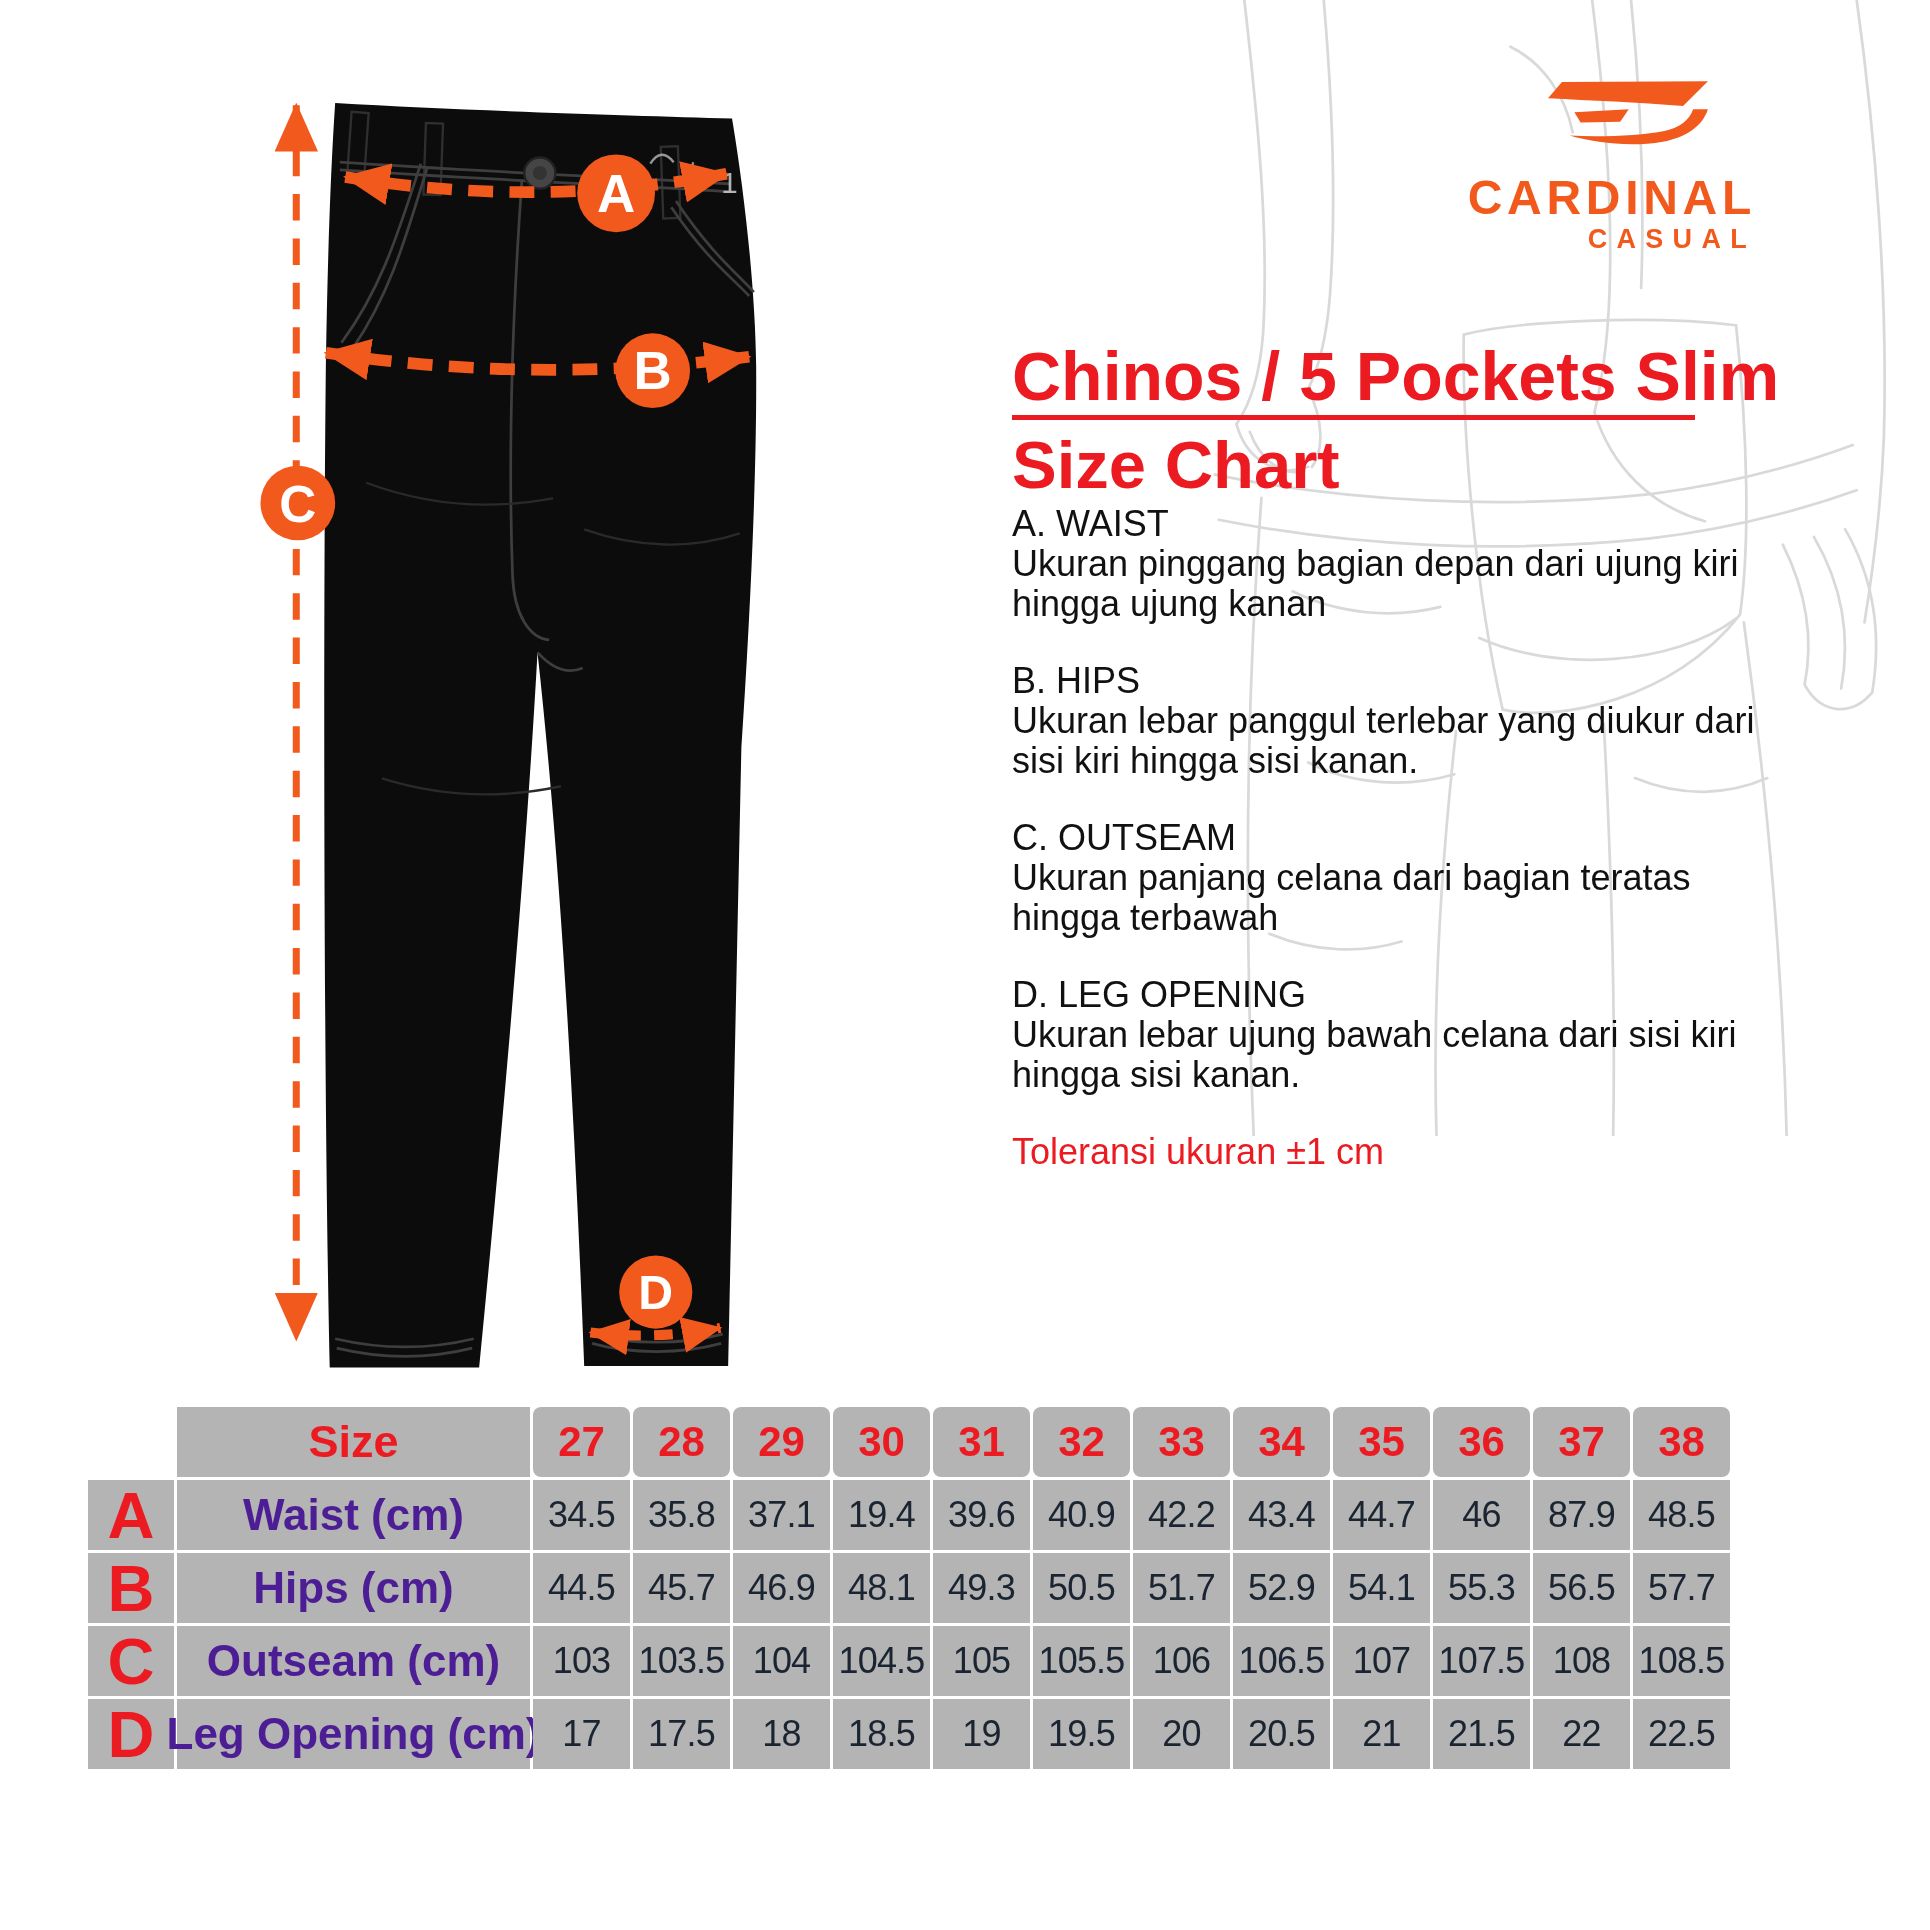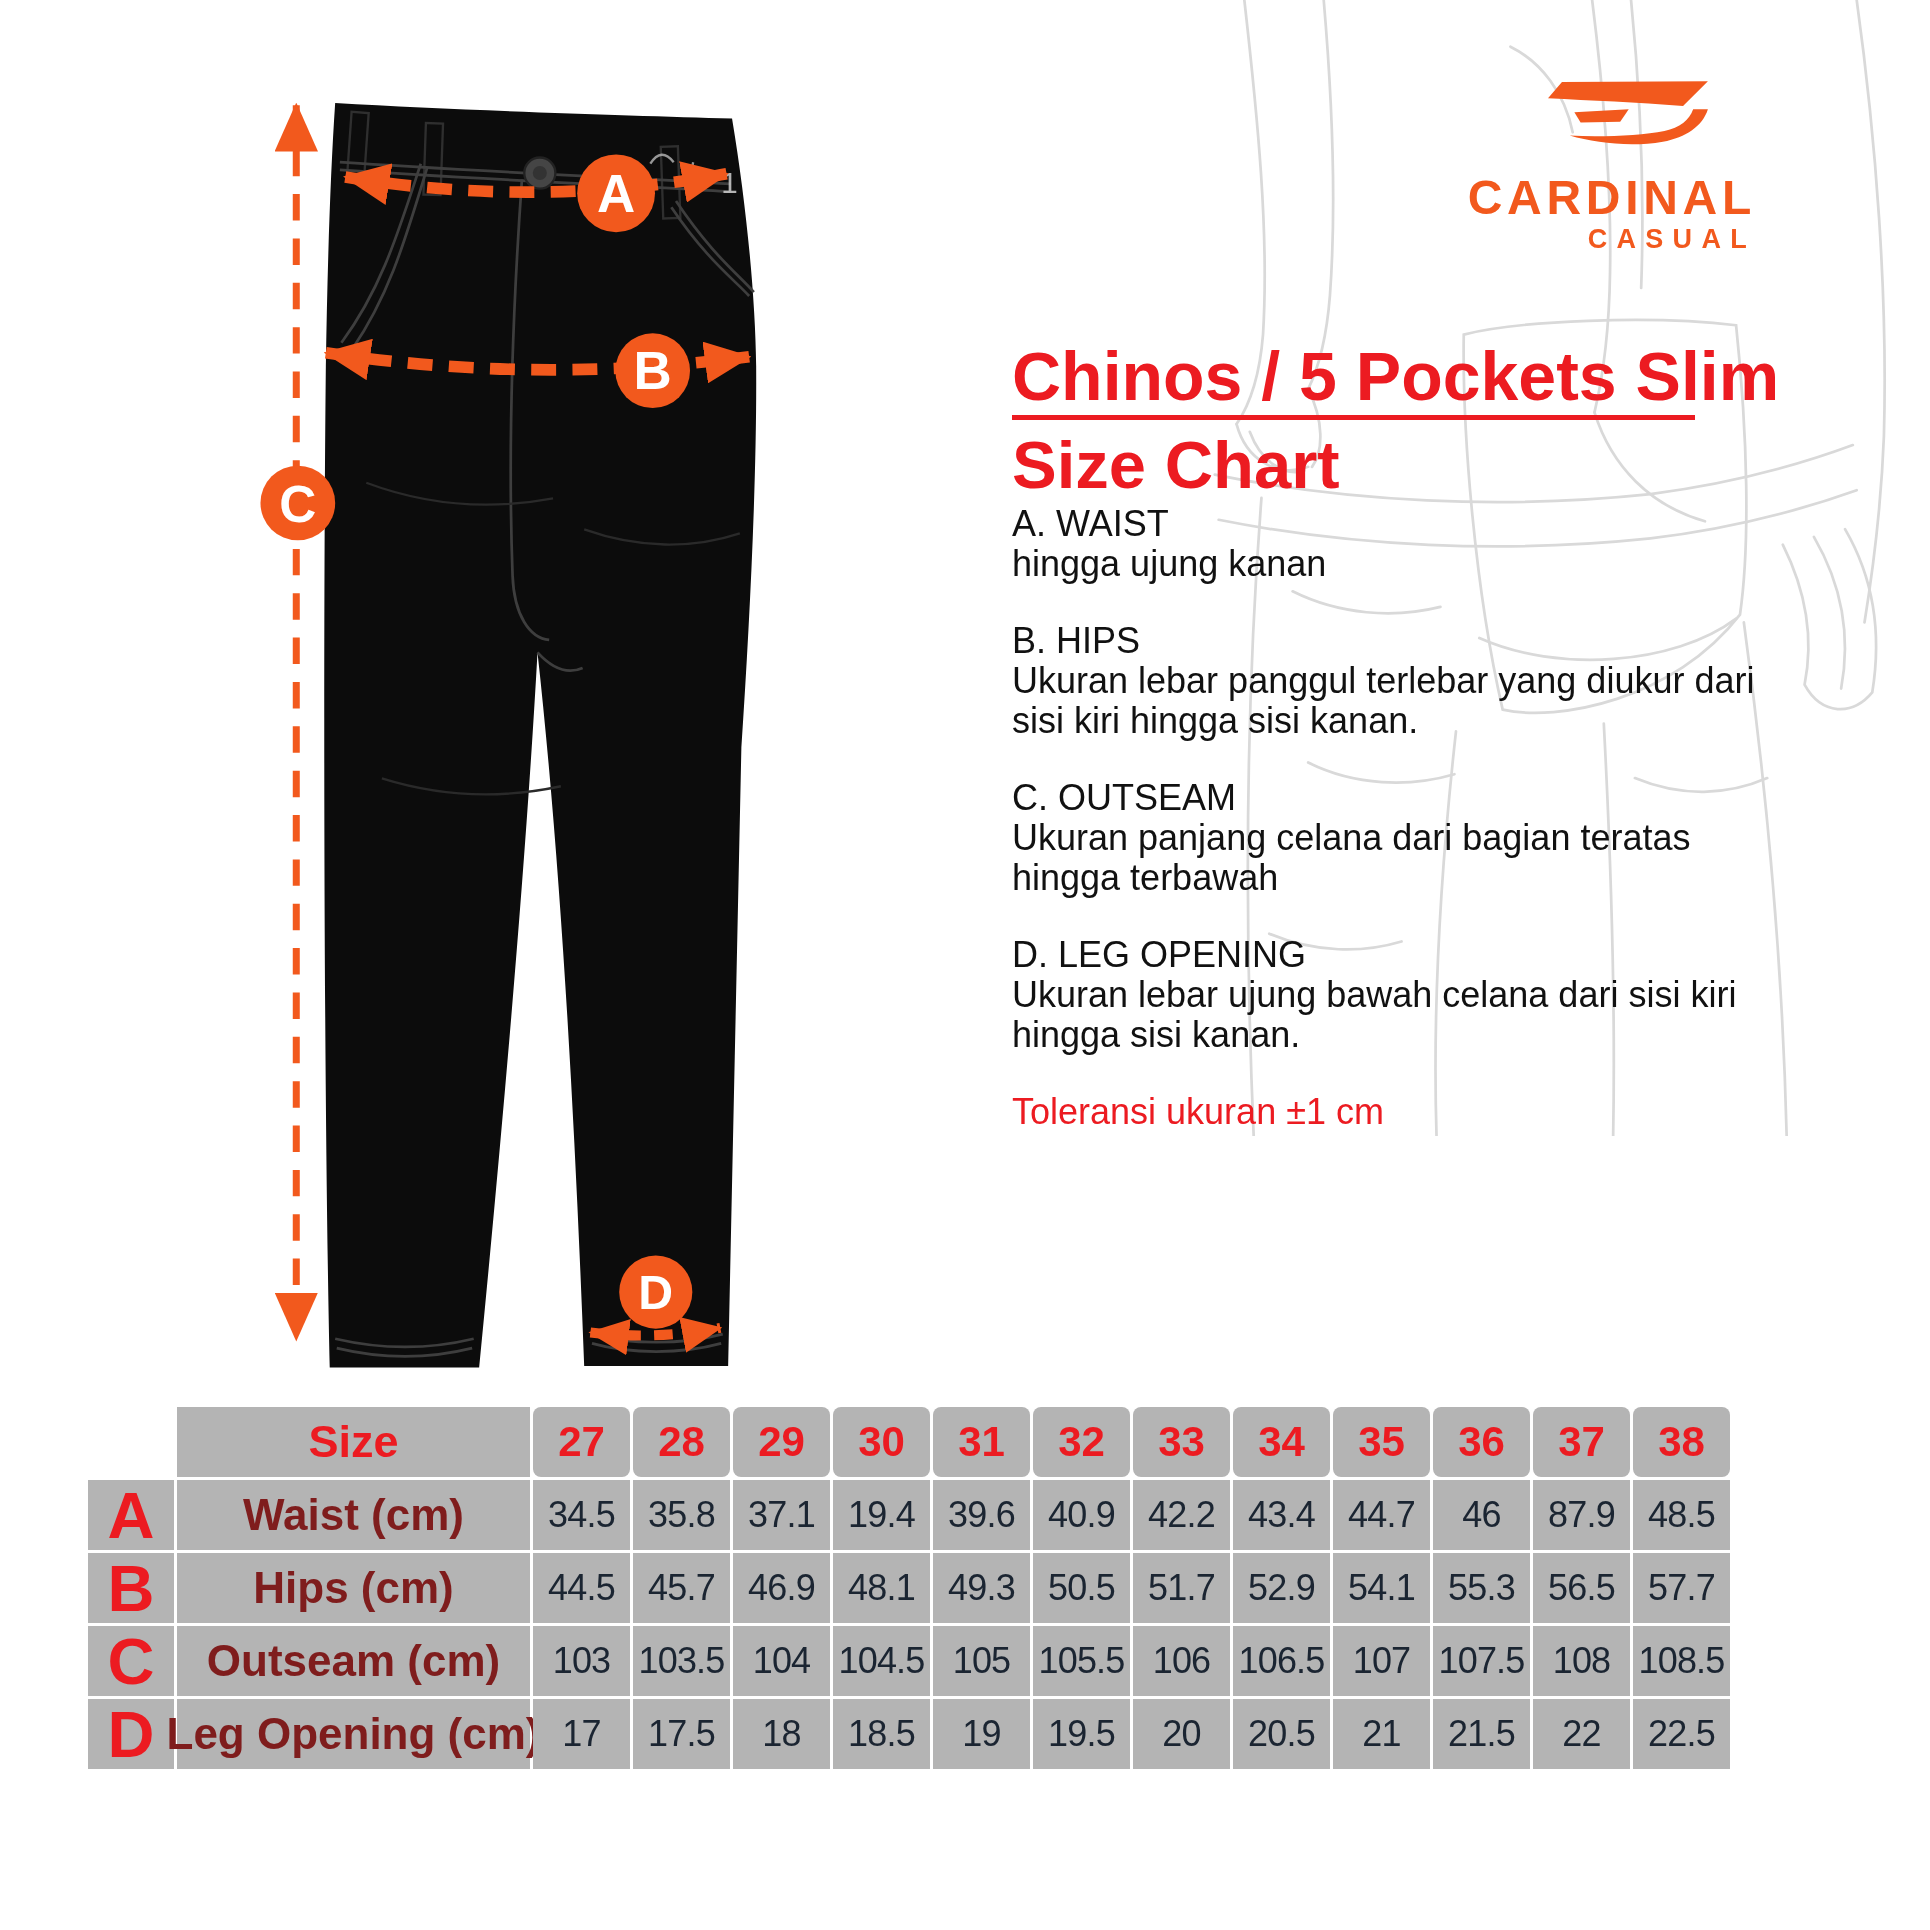--- a/index.html
+++ b/index.html
@@ -29,21 +29,21 @@
   
   #size-table{left:88px;top:1407px;display:grid;
      grid-template-columns:86px 353px repeat(12,97px);
      grid-auto-rows:70px;gap:3px;}
   .cell{background:#B4B4B4;display:flex;align-items:center;justify-content:center;
      white-space:nowrap;}
   .cell.spacer{background:transparent;}
   .cell.corner{font-size:45px;font-weight:bold;color:#EC1B21;}
   .cell.size-head{font-size:42px;font-weight:bold;color:#EC1B21;border-radius:8px;}
   .cell.row-key{font-size:65px;font-weight:bold;color:#EC1B21;}
-  .cell.row-label{font-size:44px;font-weight:bold;color:#7f1d1d;}
+  .cell.row-label{font-size:44px;font-weight:bold;color:#4c1d95;}
   .cell.value{font-size:36px;font-weight:normal;color:#1B2532;letter-spacing:-0.8px;}
 
   
   #figure-sketch{left:802px;top:0;width:1129px;height:1136px;}
   #pants-diagram{left:226px;top:47px;width:623px;height:1354px;}
   svg text.marker-letter{font-family:"Liberation Sans",sans-serif;font-weight:bold;
      fill:#ffffff;text-anchor:middle;}
 </style>
 </head>
 <body>
@@ -149,20 +149,21 @@
 </div>
 
 <div id="product-title" class="abs">Chinos / 5 Pockets Slim</div>
 <div id="title-underline" class="abs"></div>
 <div id="product-subtitle" class="abs">Size Chart</div>
 
 <div id="measure-guide" class="abs">
 
   <div class="guide-section">
       <div class="guide-line">A. WAIST</div>
+      <div class="guide-line">Ukuran pinggang bagian depan dari ujung kiri</div>
       <div class="guide-line">hingga ujung kanan</div>
     </div>
     <div class="guide-section">
       <div class="guide-line">B. HIPS</div>
       <div class="guide-line">Ukuran lebar panggul terlebar yang diukur dari</div>
       <div class="guide-line">sisi kiri hingga sisi kanan.</div>
     </div>
     <div class="guide-section">
       <div class="guide-line">C. OUTSEAM</div>
       <div class="guide-line">Ukuran panjang celana dari bagian teratas</div>

